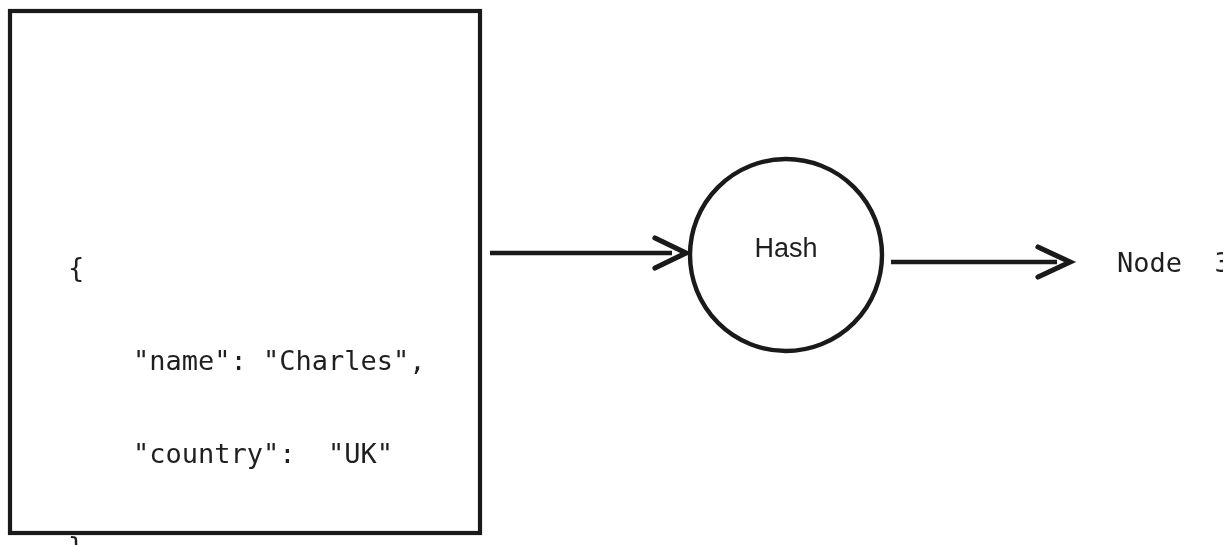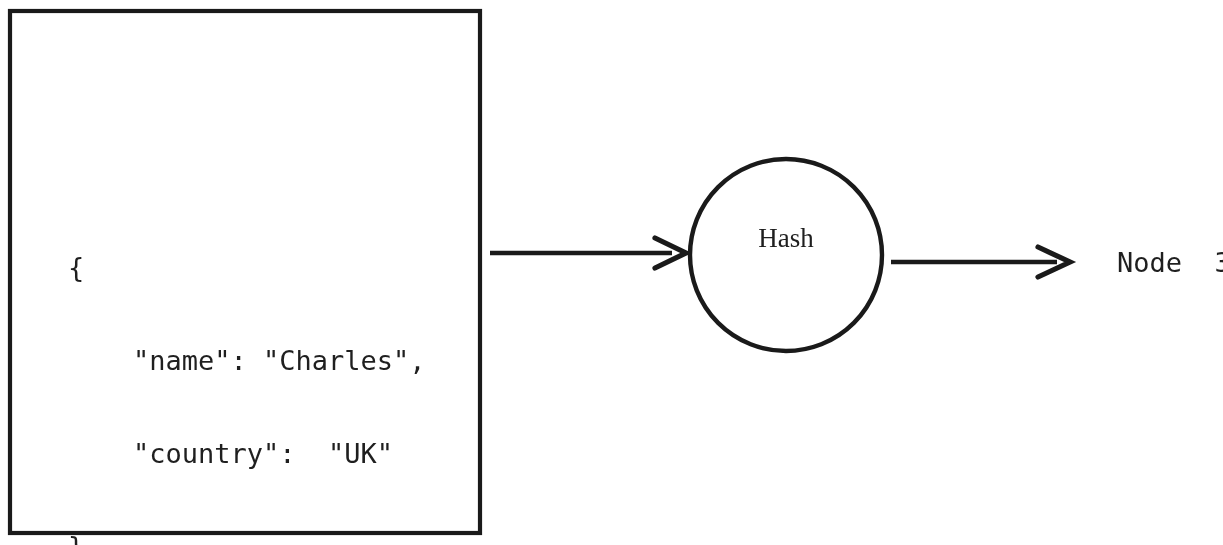--- a/index.html
+++ b/index.html
@@ -35,24 +35,24 @@
     white-space: pre;
     letter-spacing: 0px;
     user-select: none;
   }
   .json-line {
     white-space: pre;
   }
   .circle-label {
     position: absolute;
     left: 689px;
-    top: 222px;
+    top: 232px;
     width: 194px;
     text-align: center;
-    font-family: Liberation Serif, serif;
+    font-family: Liberation Sans, sans-serif;
     font-size: 27px;
     line-height: 33px;
     color: #1f1f1f;
     white-space: pre;
   }
   .node-label {
     position: absolute;
     left: 1117px;
     top: 246px;
     font-family: "DejaVu Sans Mono", monospace;

